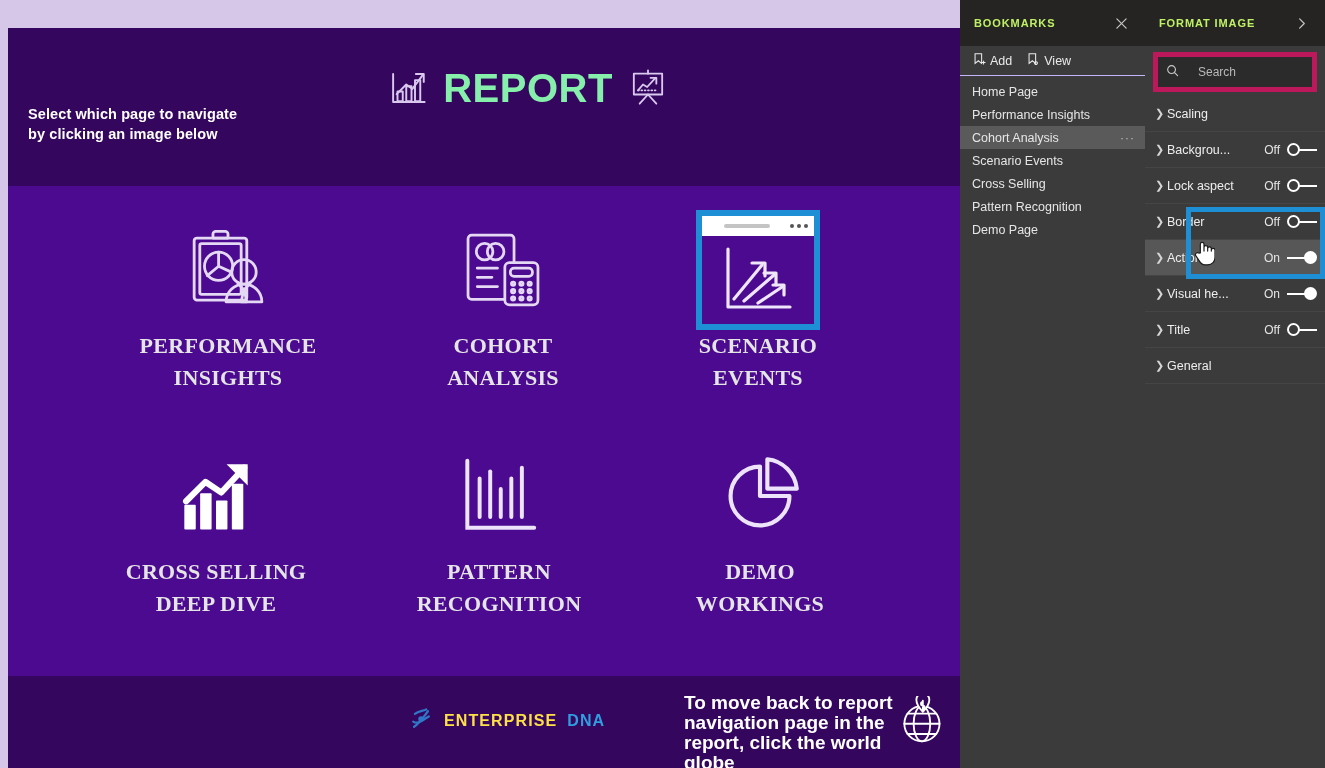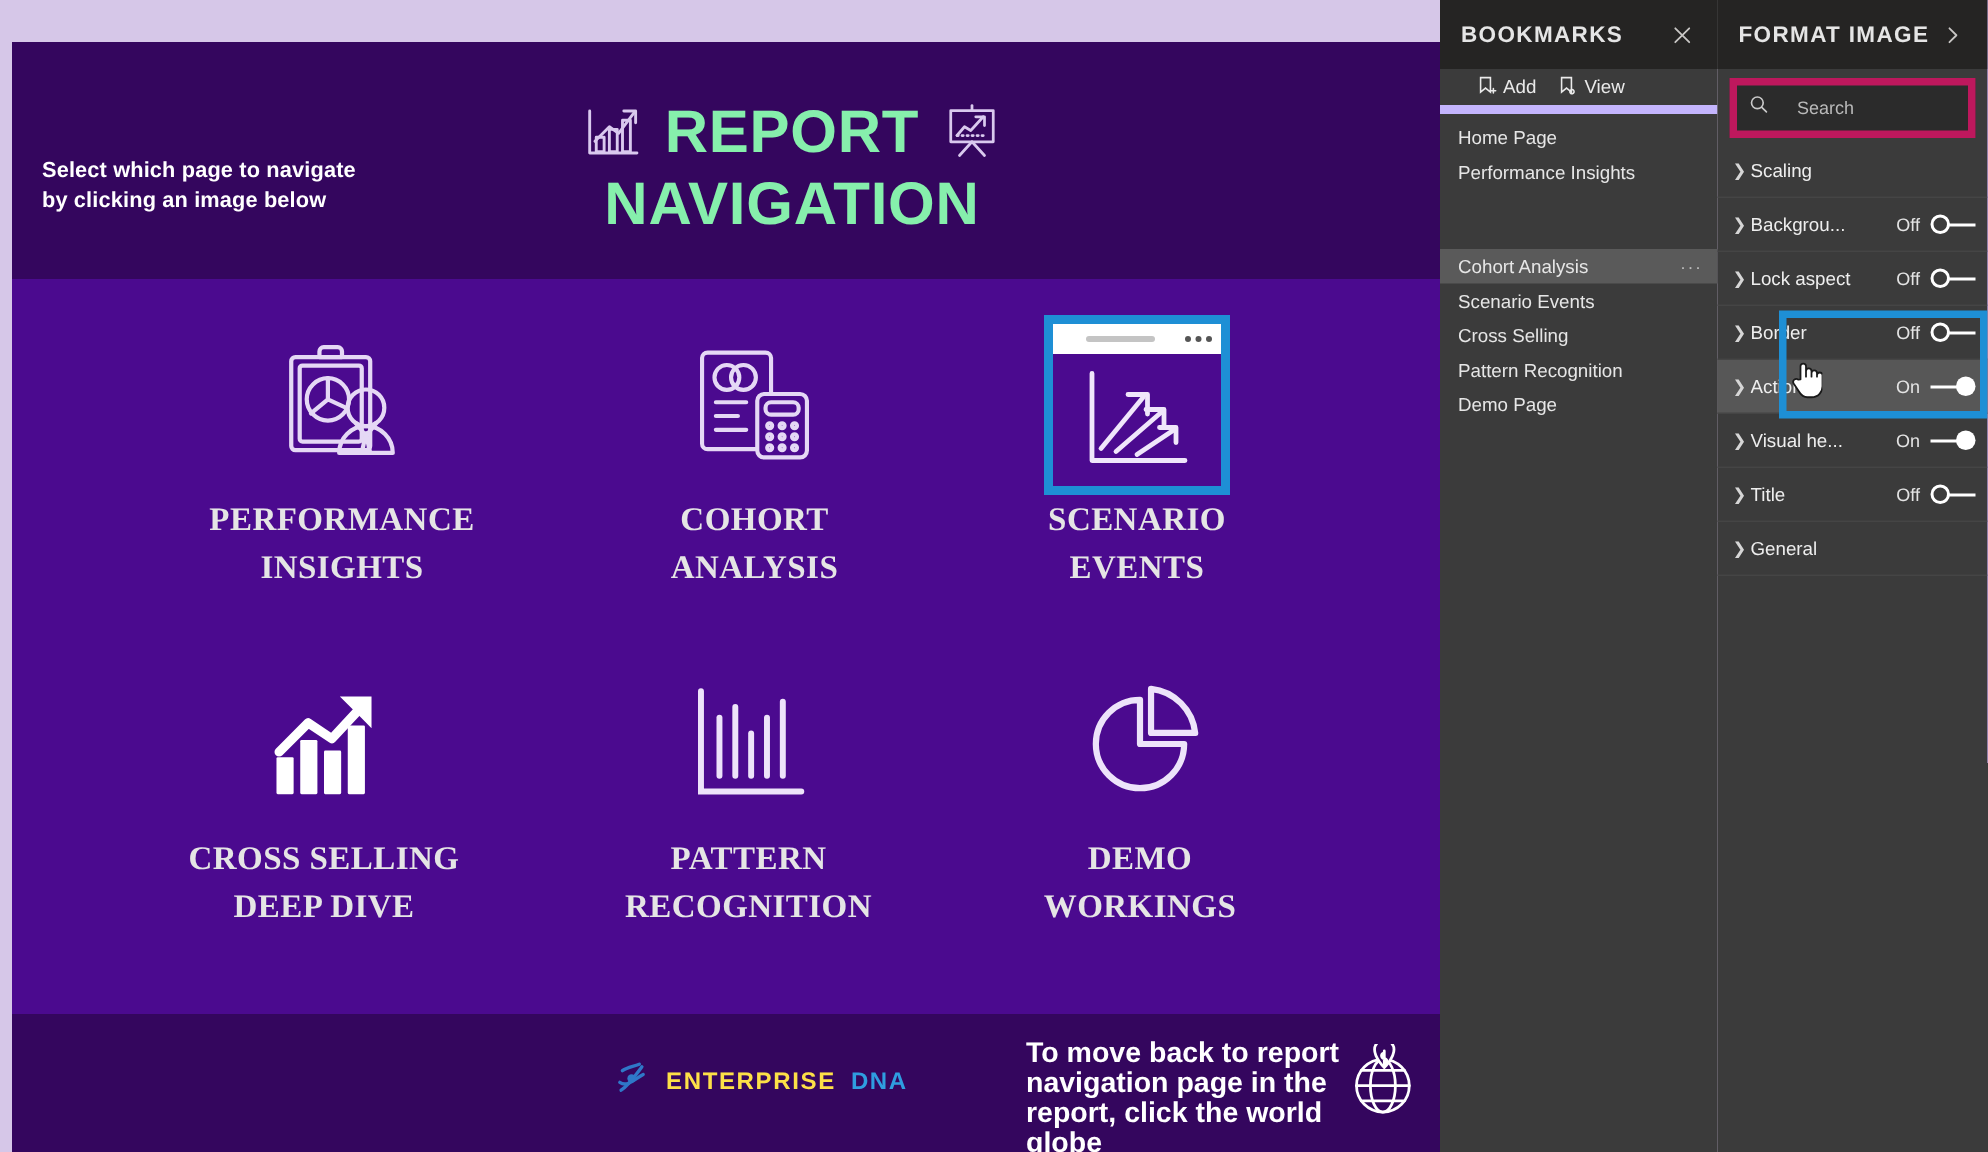--- a/index.html
+++ b/index.html
@@ -101,41 +101,41 @@
   
   #panels { position: absolute; left: 960px; top: 0; width: 365px; height: 768px; display: flex; }
 
   
   #bookmarks-pane { width: 185px; height: 768px; background: #3b3b3b; position: relative; }
   .pane-title-bar {
     height: 46px; background: #252423; display: flex; align-items: center;
     justify-content: space-between; padding: 0 14px 0 14px;
   }
   .pane-title {
-    color: #e5e5e5; font-size: 15px; font-weight: bold; letter-spacing: .9px;
+    color: #bef264; font-size: 11px; font-weight: bold; letter-spacing: .9px;
   }
   .pane-icon-btn {
     color: #c8c6c4; font-size: 15px; line-height: 1; cursor: pointer;
     display: flex; align-items: center; justify-content: center;
     width: 20px; height: 20px;
   }
   #bookmarks-toolbar {
     height: 30px; display: flex; align-items: center; gap: 14px;
-    padding-left: 24px; border-bottom: 6px solid #c4b5fd;
+    padding-left: 12px; border-bottom: 1px solid #c4b5fd;
   }
   .tool-btn {
     display: flex; align-items: center; gap: 4px; color: #eaeaea;
     font-size: 12.5px; cursor: pointer;
   }
   #bookmarks-list { padding-top: 4px; }
   .bm-item {
     height: 23px; display: flex; align-items: center; justify-content: space-between;
     padding: 0 10px 0 12px; color: #e6e6e6; font-size: 12.5px; cursor: pointer;
   }
-  .bm-item.selected { background: #5a5a5a; margin-top: 40px; }
+  .bm-item.selected { background: #5a5a5a; }
   .bm-ellipsis { color: #bdbdbd; font-size: 12px; letter-spacing: 1px; }
 
   
   #format-pane { width: 180px; height: 768px; background: #3b3b3b; position: relative; }
   #format-search-wrap { padding: 6px 8px 4px 8px; }
   #format-search {
     height: 40px; background: #2b2b2b; border: 5px solid #be185d;
     display: flex; align-items: center; gap: 19px; padding: 0 8px;
   }
   #format-search .ph { color: #b9b9b9; font-size: 12px; }
@@ -199,23 +199,20 @@
                   <rect x="7" y="8" width="34" height="25"></rect>
                   <path d="M24 4 V8"></path>
                   <path d="M24 33 L14 44 M24 33 L34 44"></path>
                   <path d="M12 28 L18 21 L23 24 L33 13"></path>
                   <path d="M27 13 H34 V20"></path>
                   <path d="M12 28 h1 M16 28 h1 M20 28 h1 M24 28 h1 M28 28 h1 M32 28 h1"></path>
                 </g>
               </svg>
             </span>
           </div>
-          <div class="title-row">
-            <span id="title-line2">NAVIGATION</span>
-          </div>
         </div>
       </div>
 
       <div id="cards-grid">
 
         <div class="nav-card" style="left:70px; top:24px;">
           <div class="card-icon-wrap">
             <svg viewBox="0 0 100 100" width="94" height="94">
               <g fill="none" stroke="#e5d8f5" stroke-width="3" stroke-linecap="round" stroke-linejoin="round">
                 <rect x="14" y="16" width="56" height="66" rx="3"></rect>

